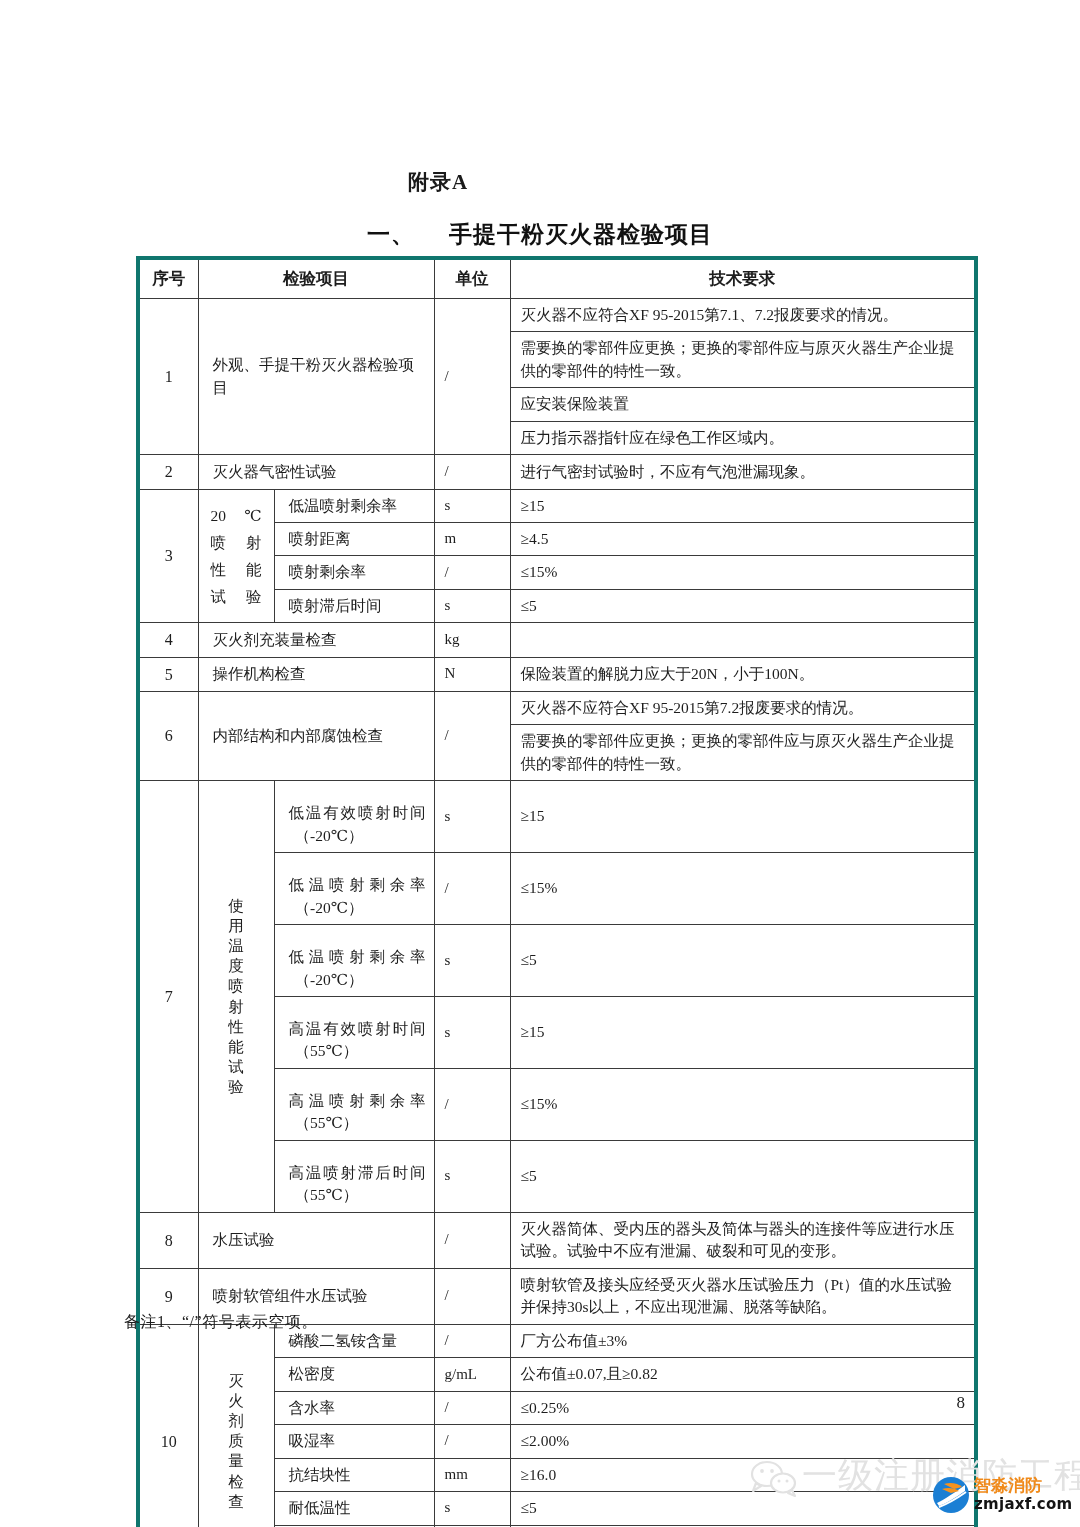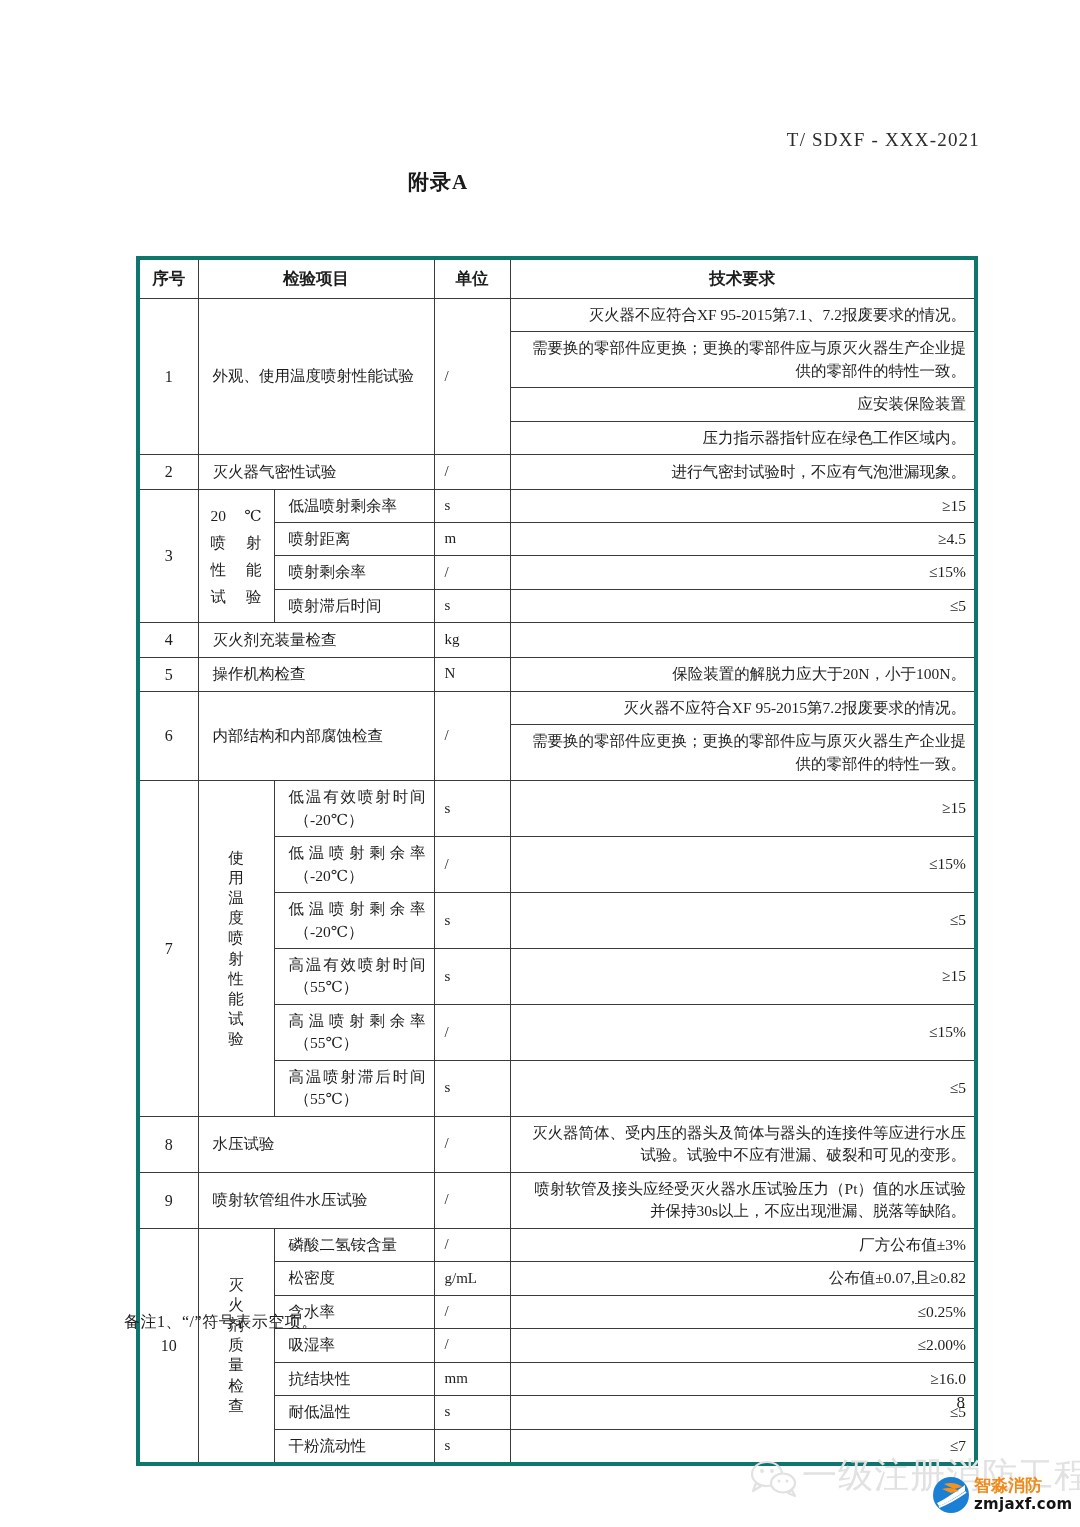--- a/index.html
+++ b/index.html
@@ -90,21 +90,21 @@
     padding: 4px 6px;
   }
   
   table.insp {
     border: 4px solid #0f766e;
   }
 
   td.num-cell { text-align: center; font-size: 16px; }
   td.unit-cell { text-align: left; padding-left: 10px !important; font-size: 15px;
                  font-family: "Liberation Serif", "DejaVu Serif", serif; }
-  td.req-cell  { text-align: right; padding-left: 10px !important; margin-left: 24px; }
+  td.req-cell  { text-align: left; padding-left: 10px !important; margin-left: 24px; }
   td.item-cell { text-align: left; padding-left: 14px !important; }
 
   
   .just-label {
     text-align: justify;
     text-align-last: justify;
     text-justify: inter-character;
     line-height: 1.75;
     padding: 2px 4px;
     font-size: 15.5px;
@@ -117,20 +117,21 @@
     line-height: 1.3;
     font-size: 15.5px;
     letter-spacing: 0;
     word-break: break-all;
   }
   
   .sub-just {
     text-align: justify;
     text-align-last: justify;
     text-justify: inter-character;
+    margin-top: 16px;
   }
   .sub-paren {
     display: block;
     text-align: right;
     text-align-last: left;
     padding-left: 6px;
   }
 
   
   .footnote {
@@ -213,24 +214,26 @@
     font-family: "DejaVu Sans", sans-serif;
     letter-spacing: 0.3px;
     white-space: nowrap;
   }
 </style>
 </head>
 <body>
 
 <div class="page">
 
-  <div class="doc-header">T/ SDXF - XXX-2021</div>
 
   <div class="appendix-title">附录A</div>
 
+  <div class="section-title">
+    <span class="num">一、</span><span>手提干粉灭火器检验项目</span>
+  </div>
 
   <div class="tbl-wrap">
     <table class="insp">
       <colgroup>
         <col style="width:60px">
         <col style="width:76px">
         <col style="width:160px">
         <col style="width:76px">
         <col style="width:466px">
       </colgroup>
@@ -239,21 +242,21 @@
           <th>序号</th>
           <th colspan="2">检验项目</th>
           <th>单位</th>
           <th>技术要求</th>
         </tr>
       </thead>
       <tbody>
 
         <tr>
           <td class="num-cell" rowspan="4">1</td>
-          <td class="item-cell" colspan="2" rowspan="4">外观、使用温度喷射性能试验</td>
+          <td class="item-cell" colspan="2" rowspan="4">外观、手提干粉灭火器检验项目</td>
           <td class="unit-cell" rowspan="4">/</td>
           <td class="req-cell">灭火器不应符合XF 95-2015第7.1、7.2报废要求的情况。</td>
         </tr>
         <tr>
           <td class="req-cell">需要换的零部件应更换；更换的零部件应与原灭火器生产企业提供的零部件的特性一致。</td>
         </tr>
         <tr>
           <td class="req-cell">应安装保险装置</td>
         </tr>
         <tr>

